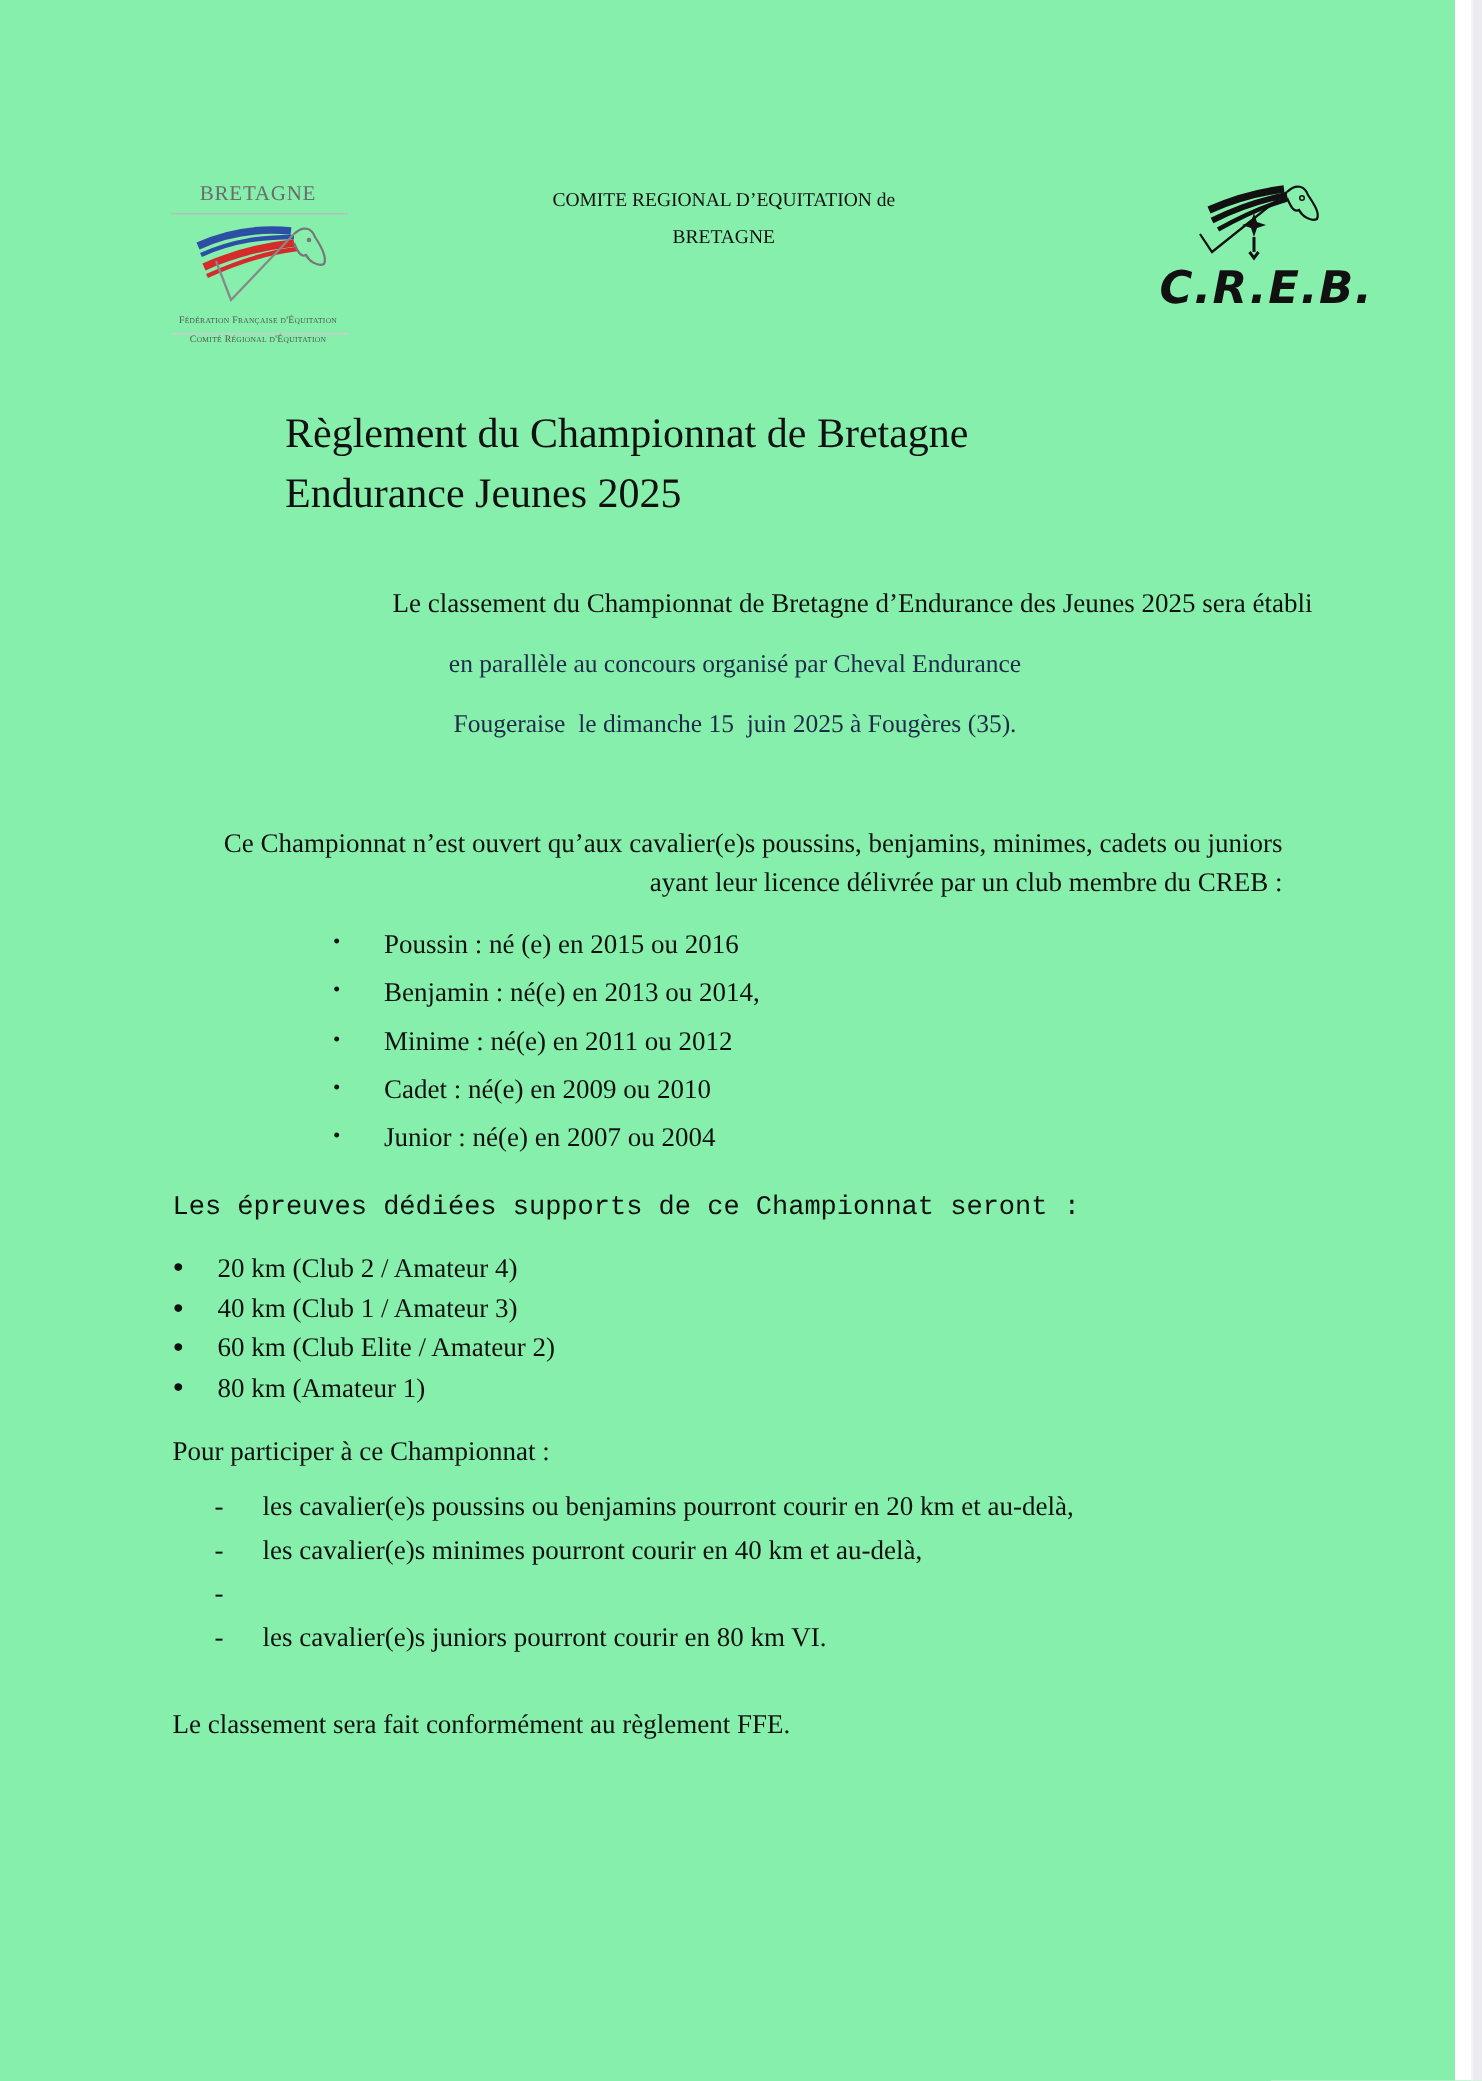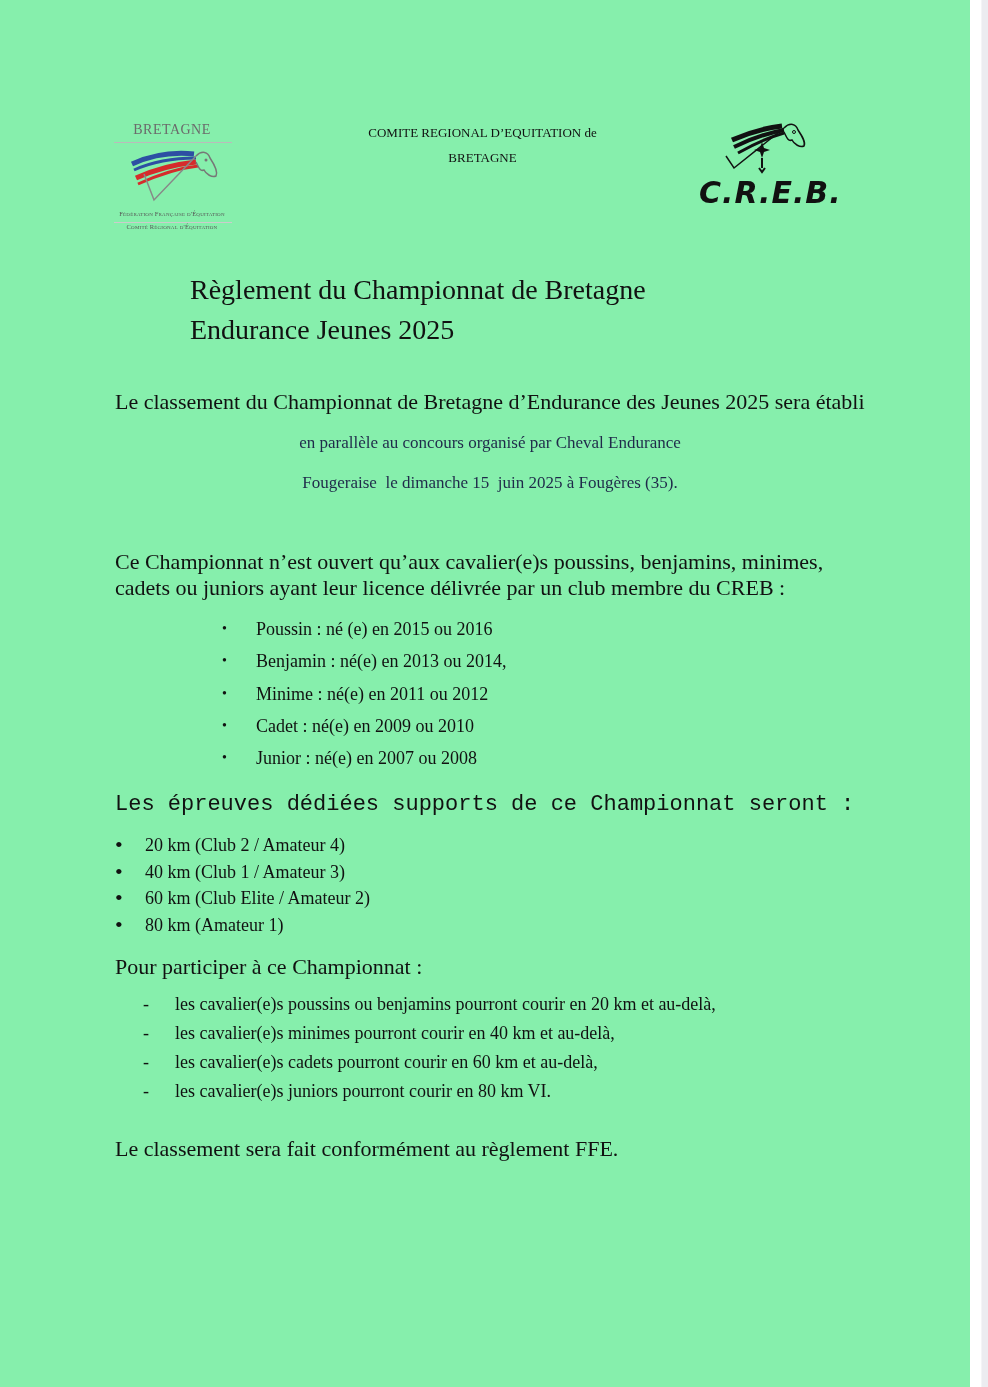--- a/index.html
+++ b/index.html
@@ -16,29 +16,29 @@
     
     .logo-ffe { left: 110px; top: 118px; width: 130px; height: 120px; }
     .logo-ffe .region { position:absolute; left:0; top:4px; width:124px; text-align:center; font-size:14px; color:#6b6b6b; letter-spacing:0.5px; }
     .logo-ffe .rule { position:absolute; left:4px; top:24px; width:118px; height:1px; background:#bbbbbb; }
     .logo-ffe .rule2 { position:absolute; left:4px; top:104px; width:118px; height:1px; background:#cccccc; }
     .logo-ffe svg { position:absolute; left:14px; top:26px; }
     .logo-ffe .sub { position:absolute; left:0; width:124px; text-align:center; font-size:6.5px; color:#555; font-variant: small-caps; letter-spacing:0.2px; }
     .logo-ffe .sub1 { top: 92px; }
     .logo-ffe .sub2 { top: 105px; }
 
-    .logo-creb { left: 694px; top: 118px; width: 145px; height: 100px; text-decoration: underline; }
+    .logo-creb { left: 768px; top: 118px; width: 145px; height: 100px; text-decoration: underline; }
     .logo-creb svg { position:absolute; left: 28px; top: 2px; }
     .logo-creb .creb-text { position:absolute; left: 5px; top: 57px; font-family: "DejaVu Sans", sans-serif; font-weight: bold; font-style: italic; font-size: 30px; color:#111; letter-spacing: 1px; }
 
     .header-org { left: 300px; top: 120px; width: 365px; text-align: center; font-size: 13px; line-height: 25px; }
 
     .title { left: 190px; top: 270px; width: 600px; text-align: left; font-size: 28px; line-height: 40px; }
 
-    .para { font-size: 22px; line-height: 26px; }
+    .para { font-size: 18px; line-height: 26px; text-align: right; }
     .intro1 { left: 115px; top: 389px; width: 760px; }
     .centered { left: 115px; width: 750px; text-align: center; color: #1f2a4a; font-size: 17px; }
     .centered2 { top: 430px; }
     .centered3 { top: 470px; }
     .u { }
 
     .open { left: 115px; top: 549px; width: 740px; }
 
     .birth-list { left: 222px; top: 616px; }
     .birth-list .row { height: 32.3px; font-size: 18px; line-height: 26px; display:flex; }
@@ -122,21 +122,21 @@
     <div class="row">
         <span class="bullet">•</span>
         <span>Minime : né(e) en 2011 ou 2012</span>
       </div>
     <div class="row">
         <span class="bullet">•</span>
         <span>Cadet : né(e) en 2009 ou 2010</span>
       </div>
     <div class="row">
         <span class="bullet">•</span>
-        <span>Junior : né(e) en 2007 ou 2008</span>
+        <span>Junior : né(e) en 2007 ou 2004</span>
       </div>
   </div>
 
   <div class="abs para epreuves-label">Les épreuves dédiées supports de ce Championnat seront :</div>
   <div class="abs epreuves-list">
     <div class="row">
         <span class="bullet2">•</span>
         <span>20 km (Club 2 / Amateur 4)</span>
       </div>
     <div class="row">
@@ -158,21 +158,20 @@
     <div class="row">
         <span class="dash">-</span>
         <span>les cavalier(e)s poussins ou benjamins pourront courir en 20 km et au-delà,</span>
       </div>
     <div class="row">
         <span class="dash">-</span>
         <span>les cavalier(e)s minimes pourront courir en 40 km et au-delà,</span>
       </div>
     <div class="row">
         <span class="dash">-</span>
-        <span>les cavalier(e)s cadets pourront courir en 60 km et au-delà,</span>
       </div>
     <div class="row">
         <span class="dash">-</span>
         <span>les cavalier(e)s juniors pourront courir en 80 km VI.</span>
       </div>
   </div>
 
   <div class="abs para classement">Le classement sera fait conformément au règlement FFE.</div>
 </div>
 

